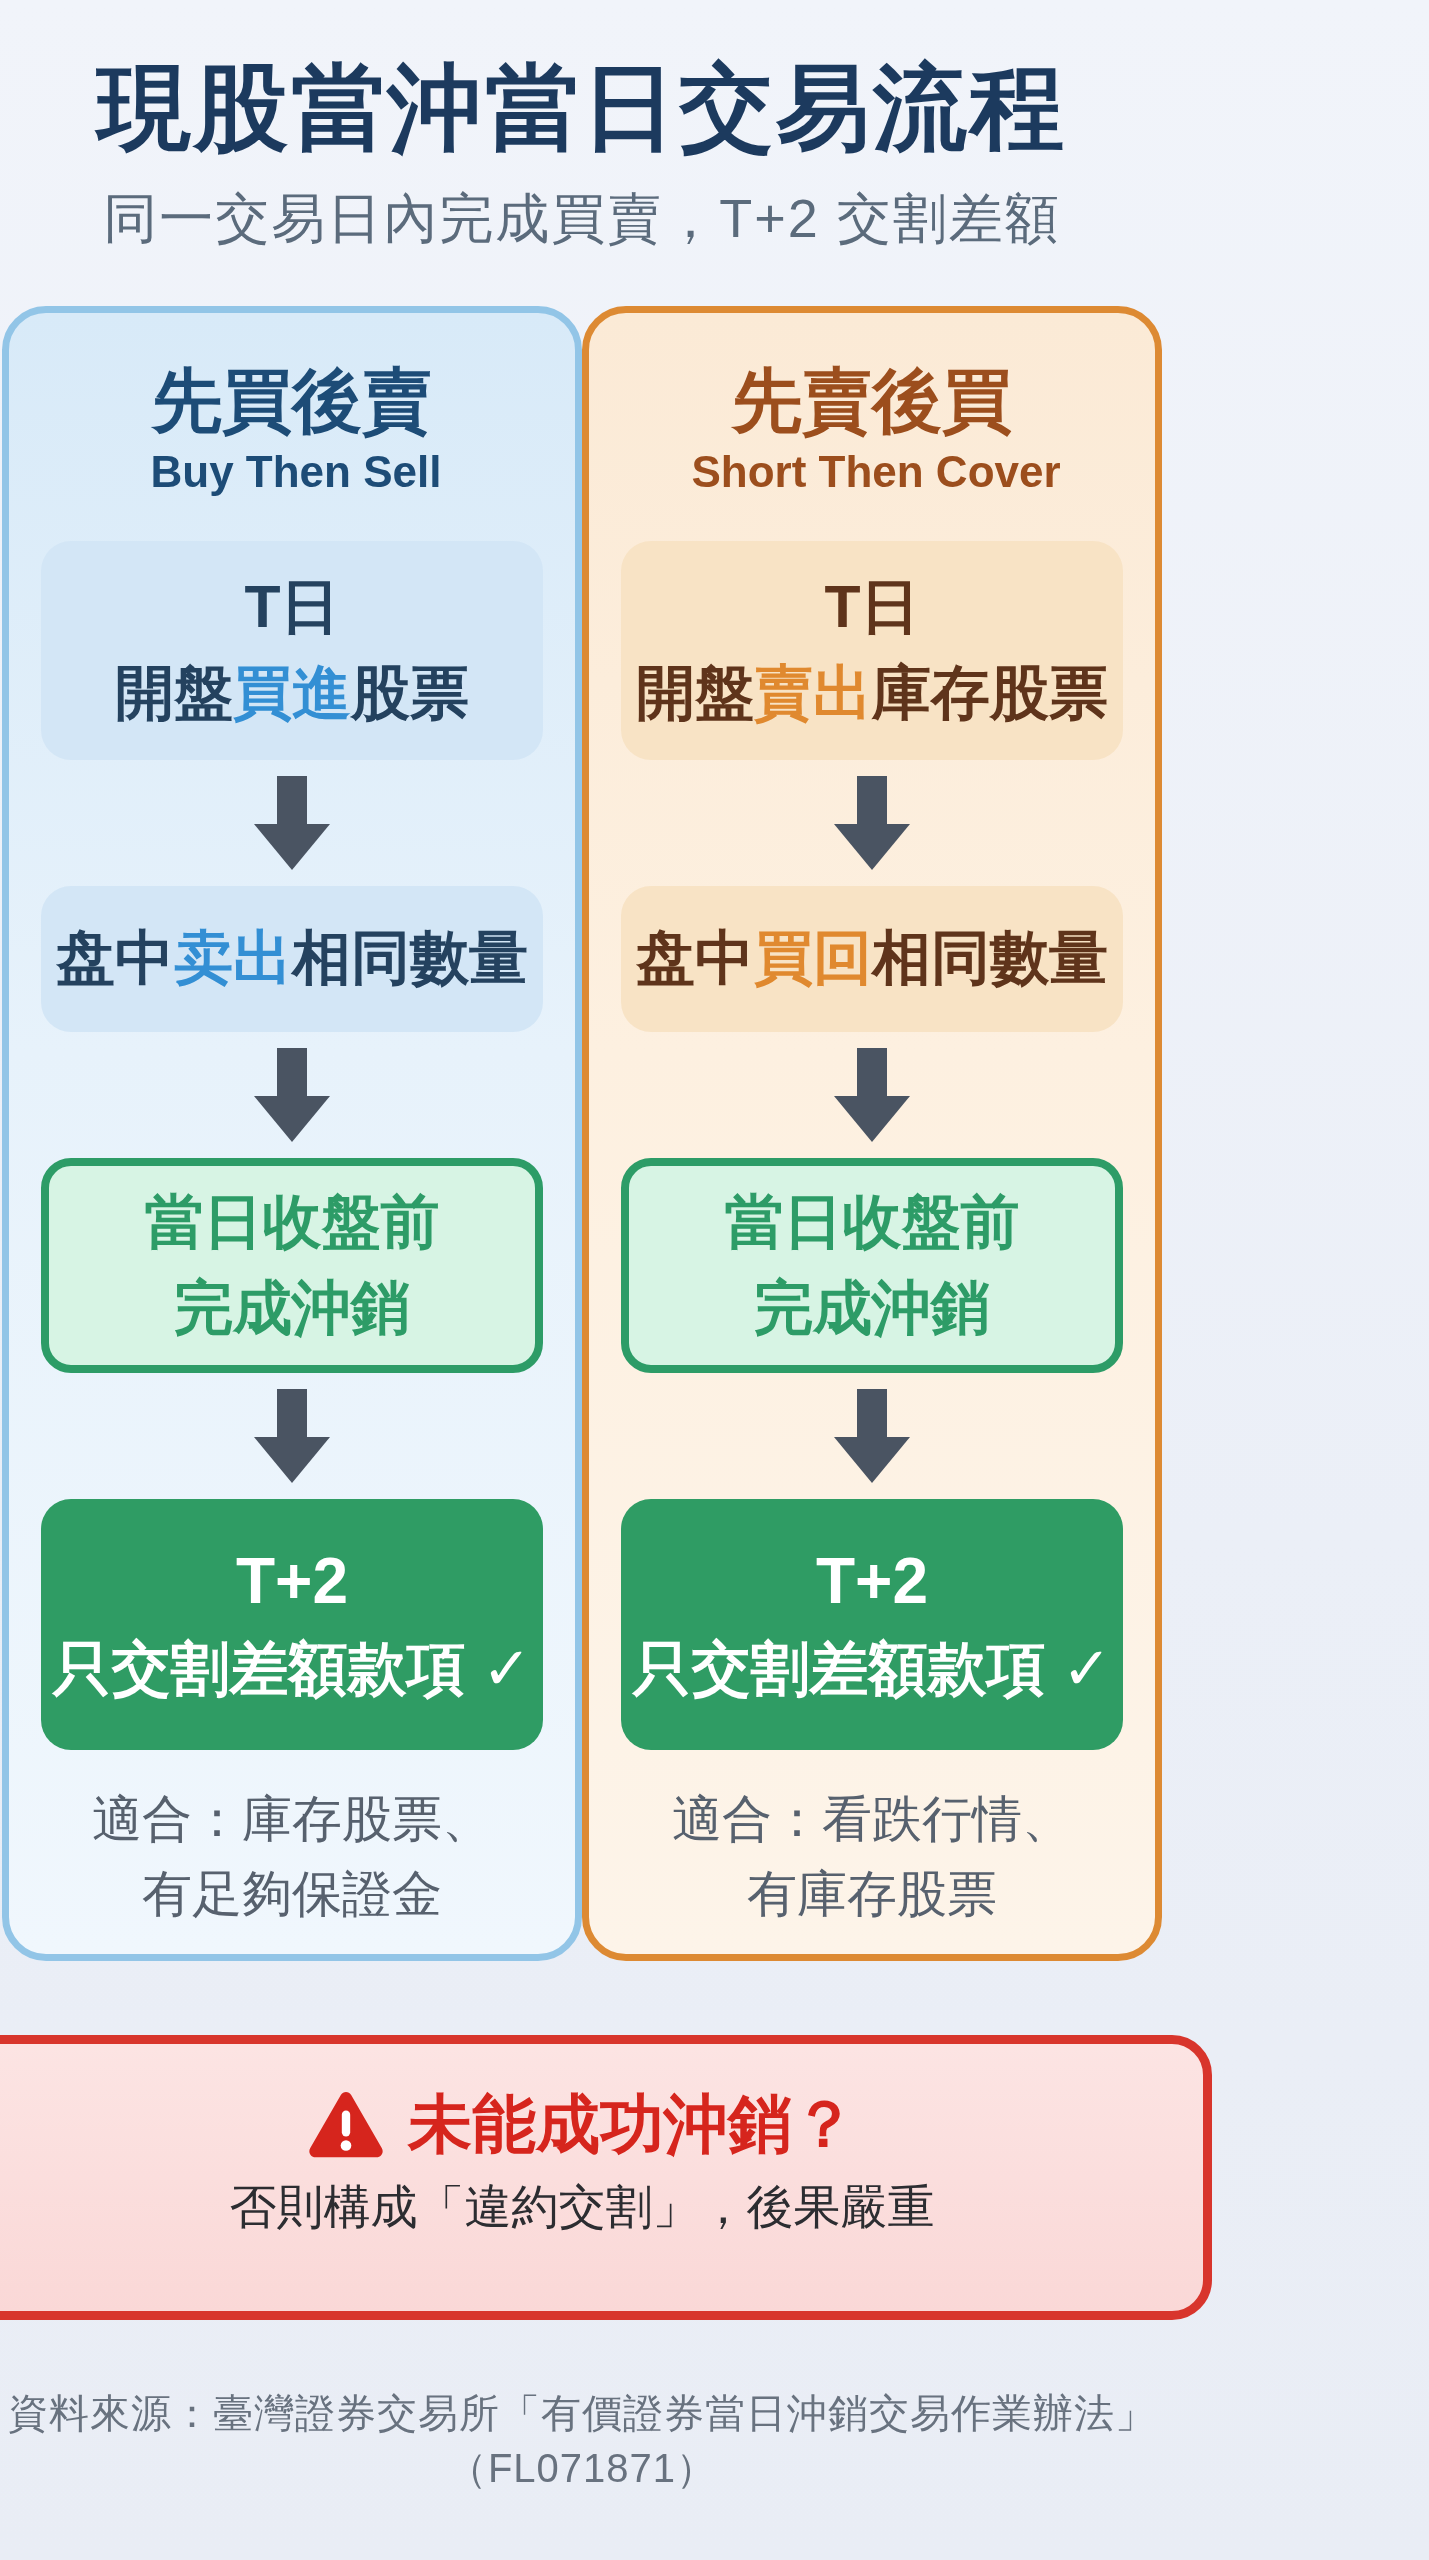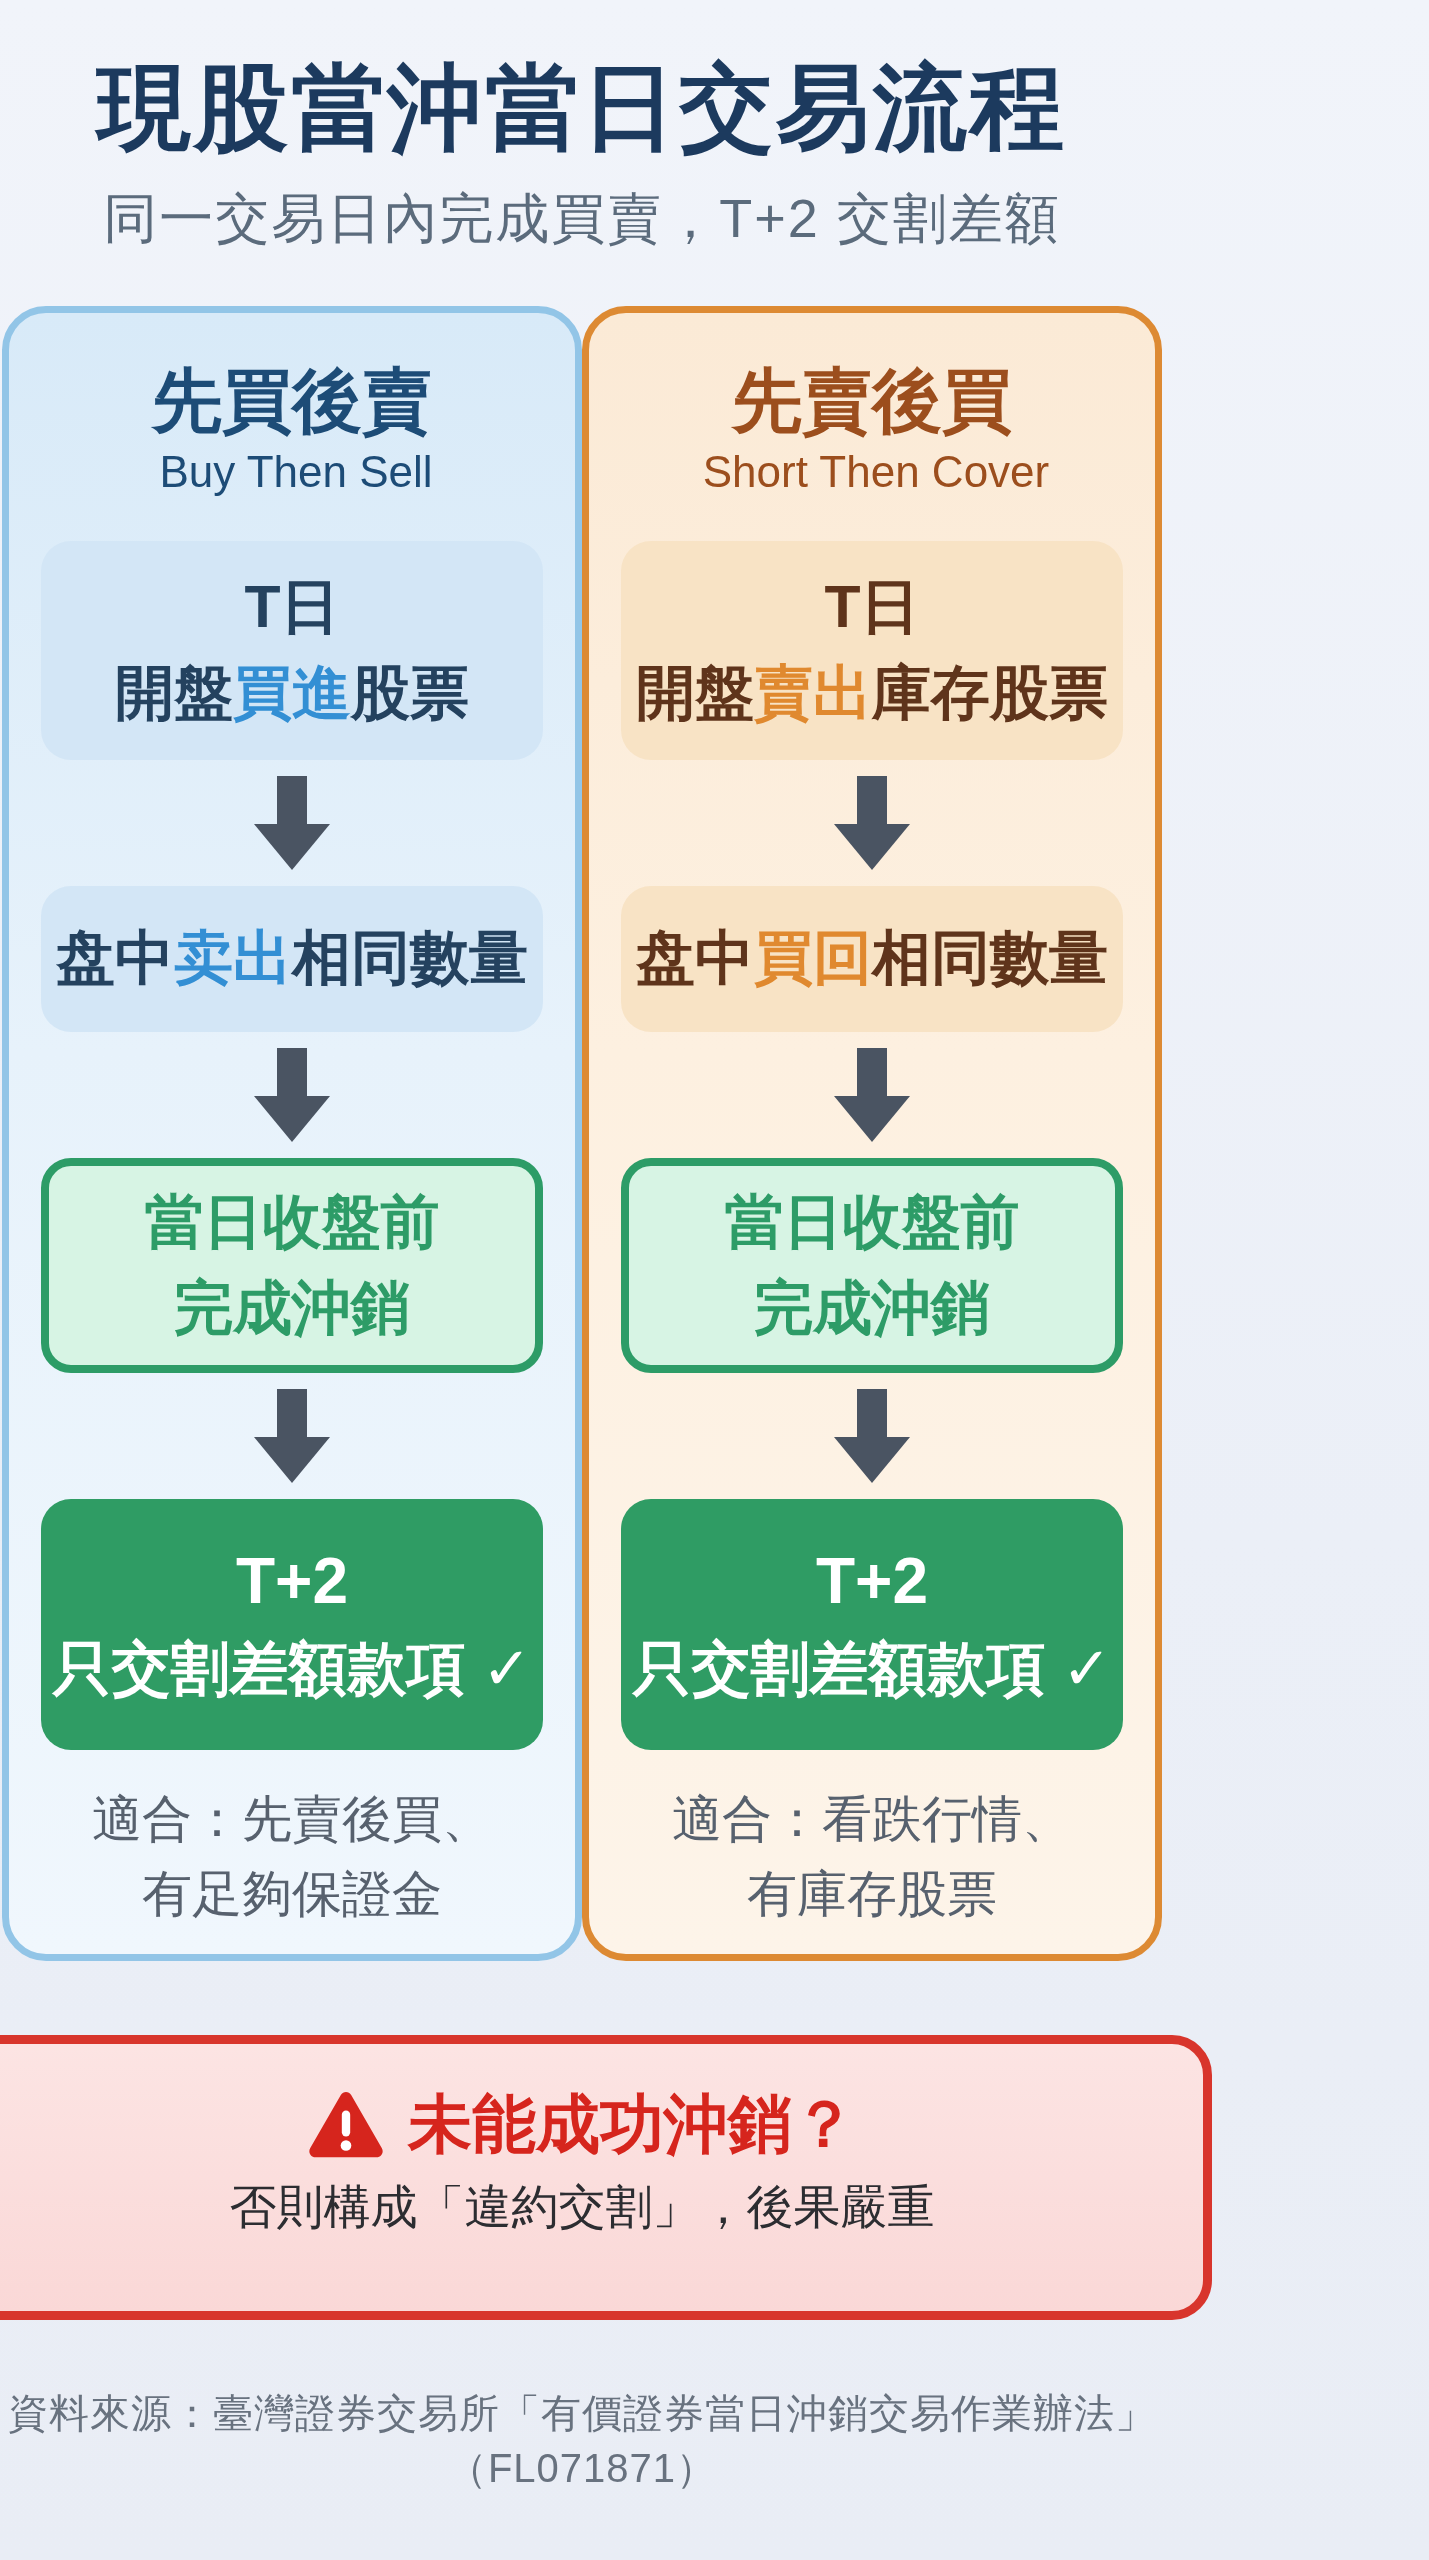--- a/index.html
+++ b/index.html
@@ -31,21 +31,21 @@
   .panel.blue{
     border:7px solid #92c5e7;
     background:linear-gradient(180deg,#d8eaf8 0%,#e7f2fb 45%,#f0f7fd 100%);
   }
   .panel.orange{
     border:7px solid #dd8a33;
     background:linear-gradient(180deg,#fbead6 0%,#fdf0e0 45%,#fdf4e9 100%);
   }
 
   .col-title-zh{font-size:70px;font-weight:900;line-height:1.2;text-align:center;}
-  .col-title-en{font-size:44px;font-weight:400;margin-top:4px;text-align:center;margin-left:8px;}
+  .col-title-en{font-size:44px;font-weight:700;margin-top:4px;text-align:center;margin-left:8px;}
   .blue  .col-title-zh,.blue  .col-title-en{color:#1d4c77;}
   .orange .col-title-zh,.orange .col-title-en{color:#9c4e1d;}
 
   .step-box{
     width:100%;box-sizing:border-box;border-radius:30px;
     text-align:center;font-weight:800;
   }
   .step-box .line{font-size:59px;line-height:1.45;}
   .blue  .step-box{background:#d3e6f6;color:#24425f;}
   .orange .step-box{background:#f8e3c5;color:#5f341b;}
@@ -131,21 +131,21 @@
           <div class="shaft"></div>
           <div class="head"></div>
         </div>
 
       <div class="solid-green">
         <div class="line1">T+2</div>
         <div class="line2">只交割差額款項 ✓</div>
       </div>
 
       <div class="suit">
-        <div>適合：先賣後買、</div>
+        <div>適合：庫存股票、</div>
         <div>有足夠保證金</div>
       </div>
     </section>
 
     <section class="panel orange">
       <div class="col-title-zh">先賣後買</div>
       <div class="col-title-en">Short Then Cover</div>
 
       <div class="step-box box-1">
         <div class="line">T日</div>

